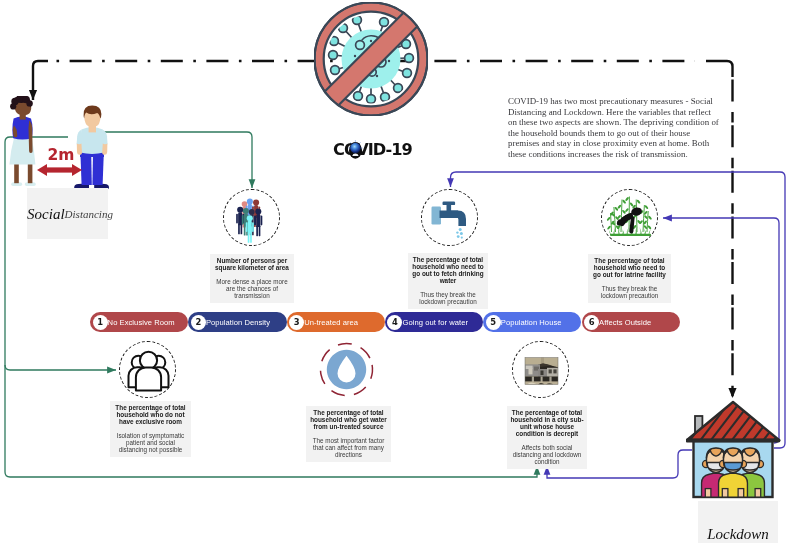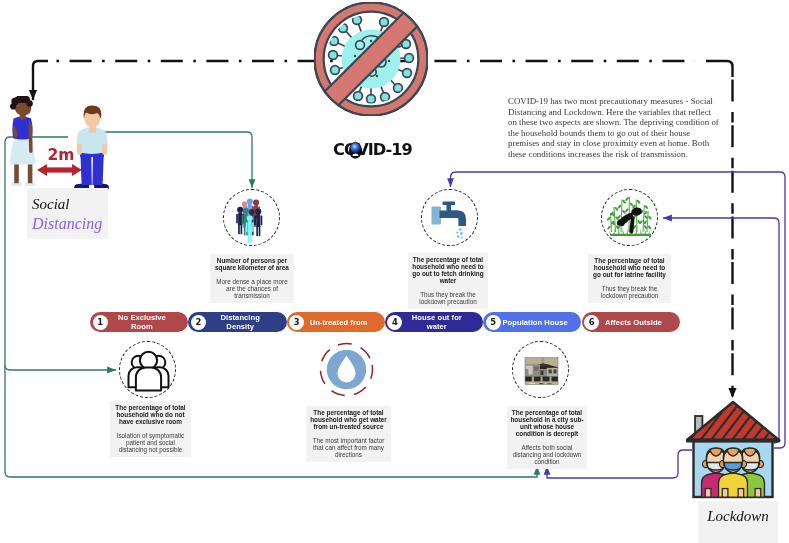--- a/index.html
+++ b/index.html
@@ -10,21 +10,21 @@
   .node{position:absolute;}
   .caption{background:#f2f2f2;text-align:center;padding:4px 3px 4px 3px;box-sizing:border-box;}
   .cap-title{font-weight:bold;font-size:6.4px;line-height:6.9px;color:#1a1a1a;}
   .cap-sub{font-size:6.3px;line-height:7.1px;color:#3a3a3a;margin-top:6px;}
   .dashcircle{border:1.3px dashed #1a1a1a;border-radius:50%;box-sizing:border-box;}
   .lgseg{position:absolute;top:0;width:98.3px;height:20px;border-radius:10px;
          display:flex;align-items:center;}
   .lgnum{width:15px;height:15px;margin-left:2.6px;border-radius:50%;background:#fff;
          color:#1a1a1a;font-size:8.4px;font-weight:bold;display:flex;align-items:center;
          justify-content:center;flex:none;font-family:"DejaVu Sans",sans-serif;}
-  .lglabel{flex:1;text-align:center;color:#fff;font-size:7.6px;font-weight:bold;
+  .lglabel{flex:1;color:#fff;font-size:7.6px;font-weight:normal;
            padding-right:12px;letter-spacing:0.05px;}
 </style>
 </head>
 <body>
 
 <div class="stage">
 
   <svg class="lines" viewBox="0 0 789 543">
     <defs>
       <marker id="arrDark" viewBox="0 0 12 12" refX="11" refY="6" markerWidth="4.6" markerHeight="4.6" orient="auto-start-reverse" markerUnits="strokeWidth">
@@ -225,29 +225,29 @@
     </svg>
   </div>
 
   <div class="node" style="left:90px;top:312px;width:590px;height:20px;z-index:5;">
     <div class="lgseg" style="left:0px;background:#b0474a;">
       <span class="lgnum">1</span>
       <span class="lglabel">No Exclusive Room</span>
     </div>
     <div class="lgseg" style="left:98.3px;background:#2e3f86;">
       <span class="lgnum">2</span>
-      <span class="lglabel">Distancing Density</span>
+      <span class="lglabel">Population Density</span>
     </div>
     <div class="lgseg" style="left:196.6px;background:#de6a2d;">
       <span class="lgnum">3</span>
-      <span class="lglabel">Un-treated from</span>
+      <span class="lglabel">Un-treated area</span>
     </div>
     <div class="lgseg" style="left:294.9px;background:#2e2a96;">
       <span class="lgnum">4</span>
-      <span class="lglabel">House out for water</span>
+      <span class="lglabel">Going out for water</span>
     </div>
     <div class="lgseg" style="left:393.2px;background:#5271e8;">
       <span class="lgnum">5</span>
       <span class="lglabel">Population House</span>
     </div>
     <div class="lgseg lgseg-last" style="left:491.5px;background:#b0474a;">
       <span class="lgnum">6</span>
       <span class="lglabel">Affects Outside</span>
     </div>
   </div>
@@ -564,24 +564,24 @@
         </g>
         <defs>
             <clipPath id="roofClip">
               <path d="M47,3.6 L91,39.2 H3 Z"></path>
             </clipPath>
           </defs>
         <rect x="-0.5" y="38.4" width="95" height="4.2" rx="2.1" fill="#2b2b2b"></rect>
       </g>
     </svg>
   </div>
-  <div class="node caption" style="left:698px;top:501px;width:80px;height:42px;display:flex;align-items:flex-start;
+  <div class="node caption" style="left:698px;top:501px;width:80px;height:42px;display:flex;align-items:flex-end;
               justify-content:center;padding:7px 0 0 0;">
     <div style="font-family:'Liberation Serif',serif;font-style:italic;font-size:15px;color:#111;">Lockdown</div>
   </div>
 
-  <div class="node caption" style="left:27px;top:188px;width:81px;height:51px;display:flex;flex-direction:column;
-              align-items:flex-start;justify-content:center;padding:0 0 0 5px;">
+  <div class="node caption" style="left:27px;top:188px;width:81px;height:51px;display:flex;flex-direction:row;
+              align-items:center;justify-content:center;padding:0 0 0 5px;">
     <div style="font-family:'Liberation Serif',serif;font-style:italic;font-size:15px;line-height:20px;color:#111;">Social</div>
-    <div style="font-family:'Liberation Serif',serif;font-style:italic;font-size:16px;line-height:20px;color:#8b5cf6;">Distancing</div>
+    <div style="font-family:'Liberation Serif',serif;font-style:italic;font-size:11px;line-height:20px;color:#404040;">Distancing</div>
   </div>
 
 </div>
 
 </body></html>

